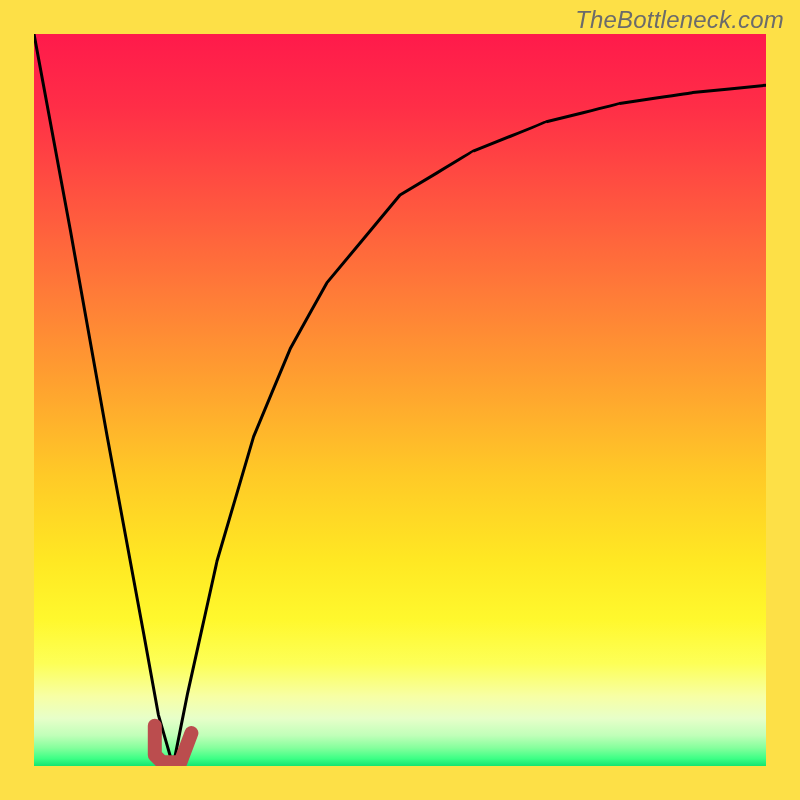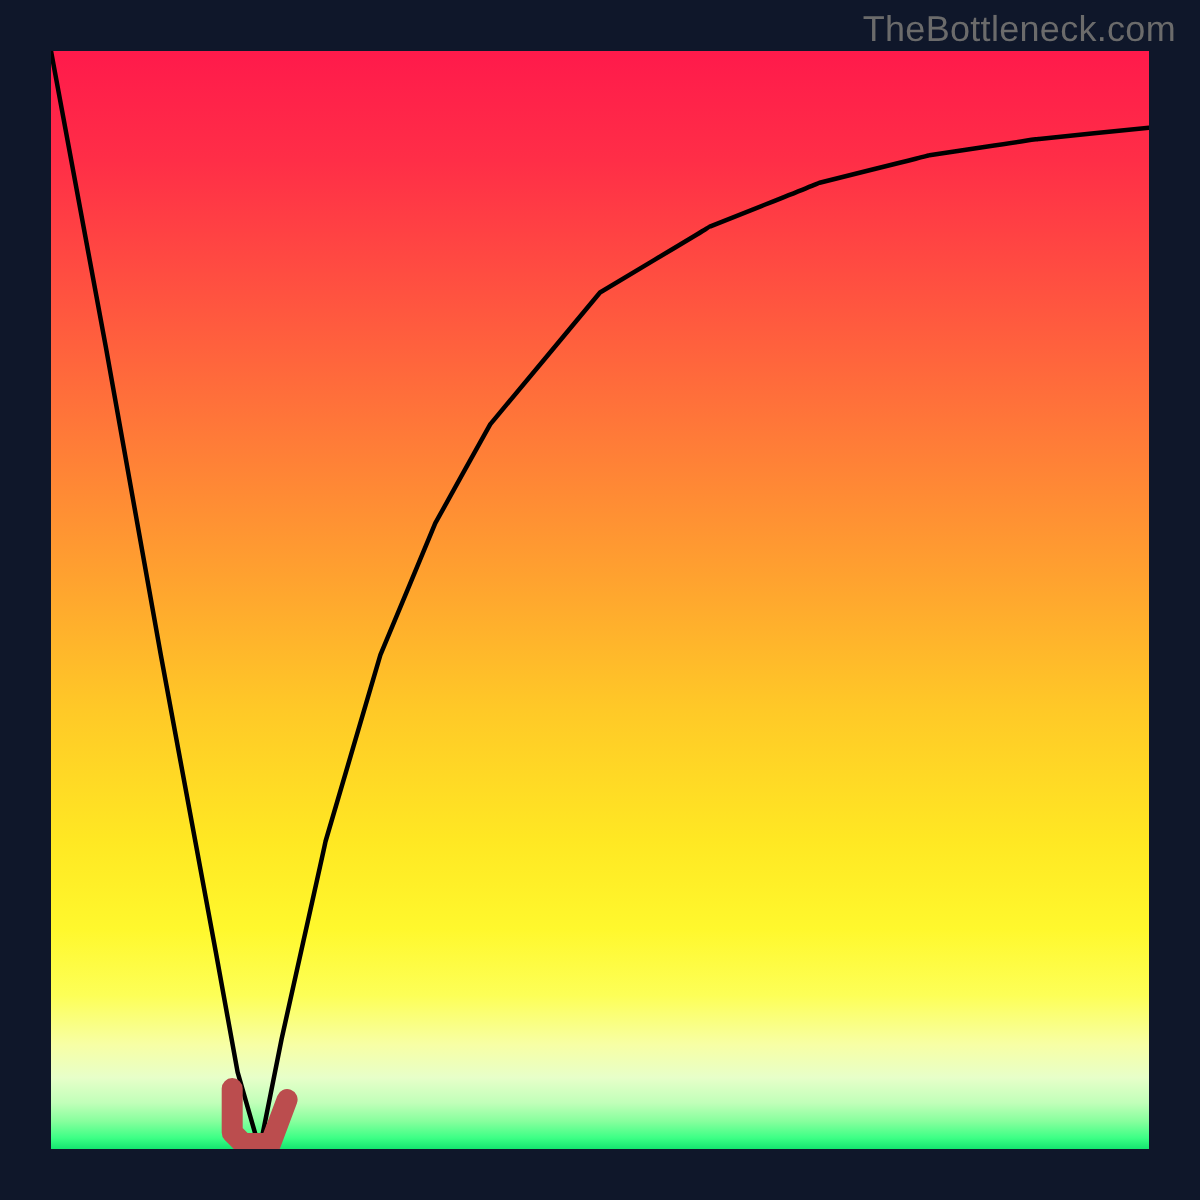--- a/index.html
+++ b/index.html
@@ -10,21 +10,22 @@
     background: #000000;
     overflow: hidden;
     font-family: Arial, Helvetica, sans-serif;
   }
   .frame {
     position: absolute;
     left: 0;
     top: 0;
     width: 800px;
     height: 800px;
-    background: #0f172a;
+    background: #fde047;
+    font-style: italic;
   }
   .plot-area {
     position: absolute;
     left: 34px;
     top: 34px;
     width: 732px;
     height: 732px;
     overflow: hidden;
   }
   .gradient {

